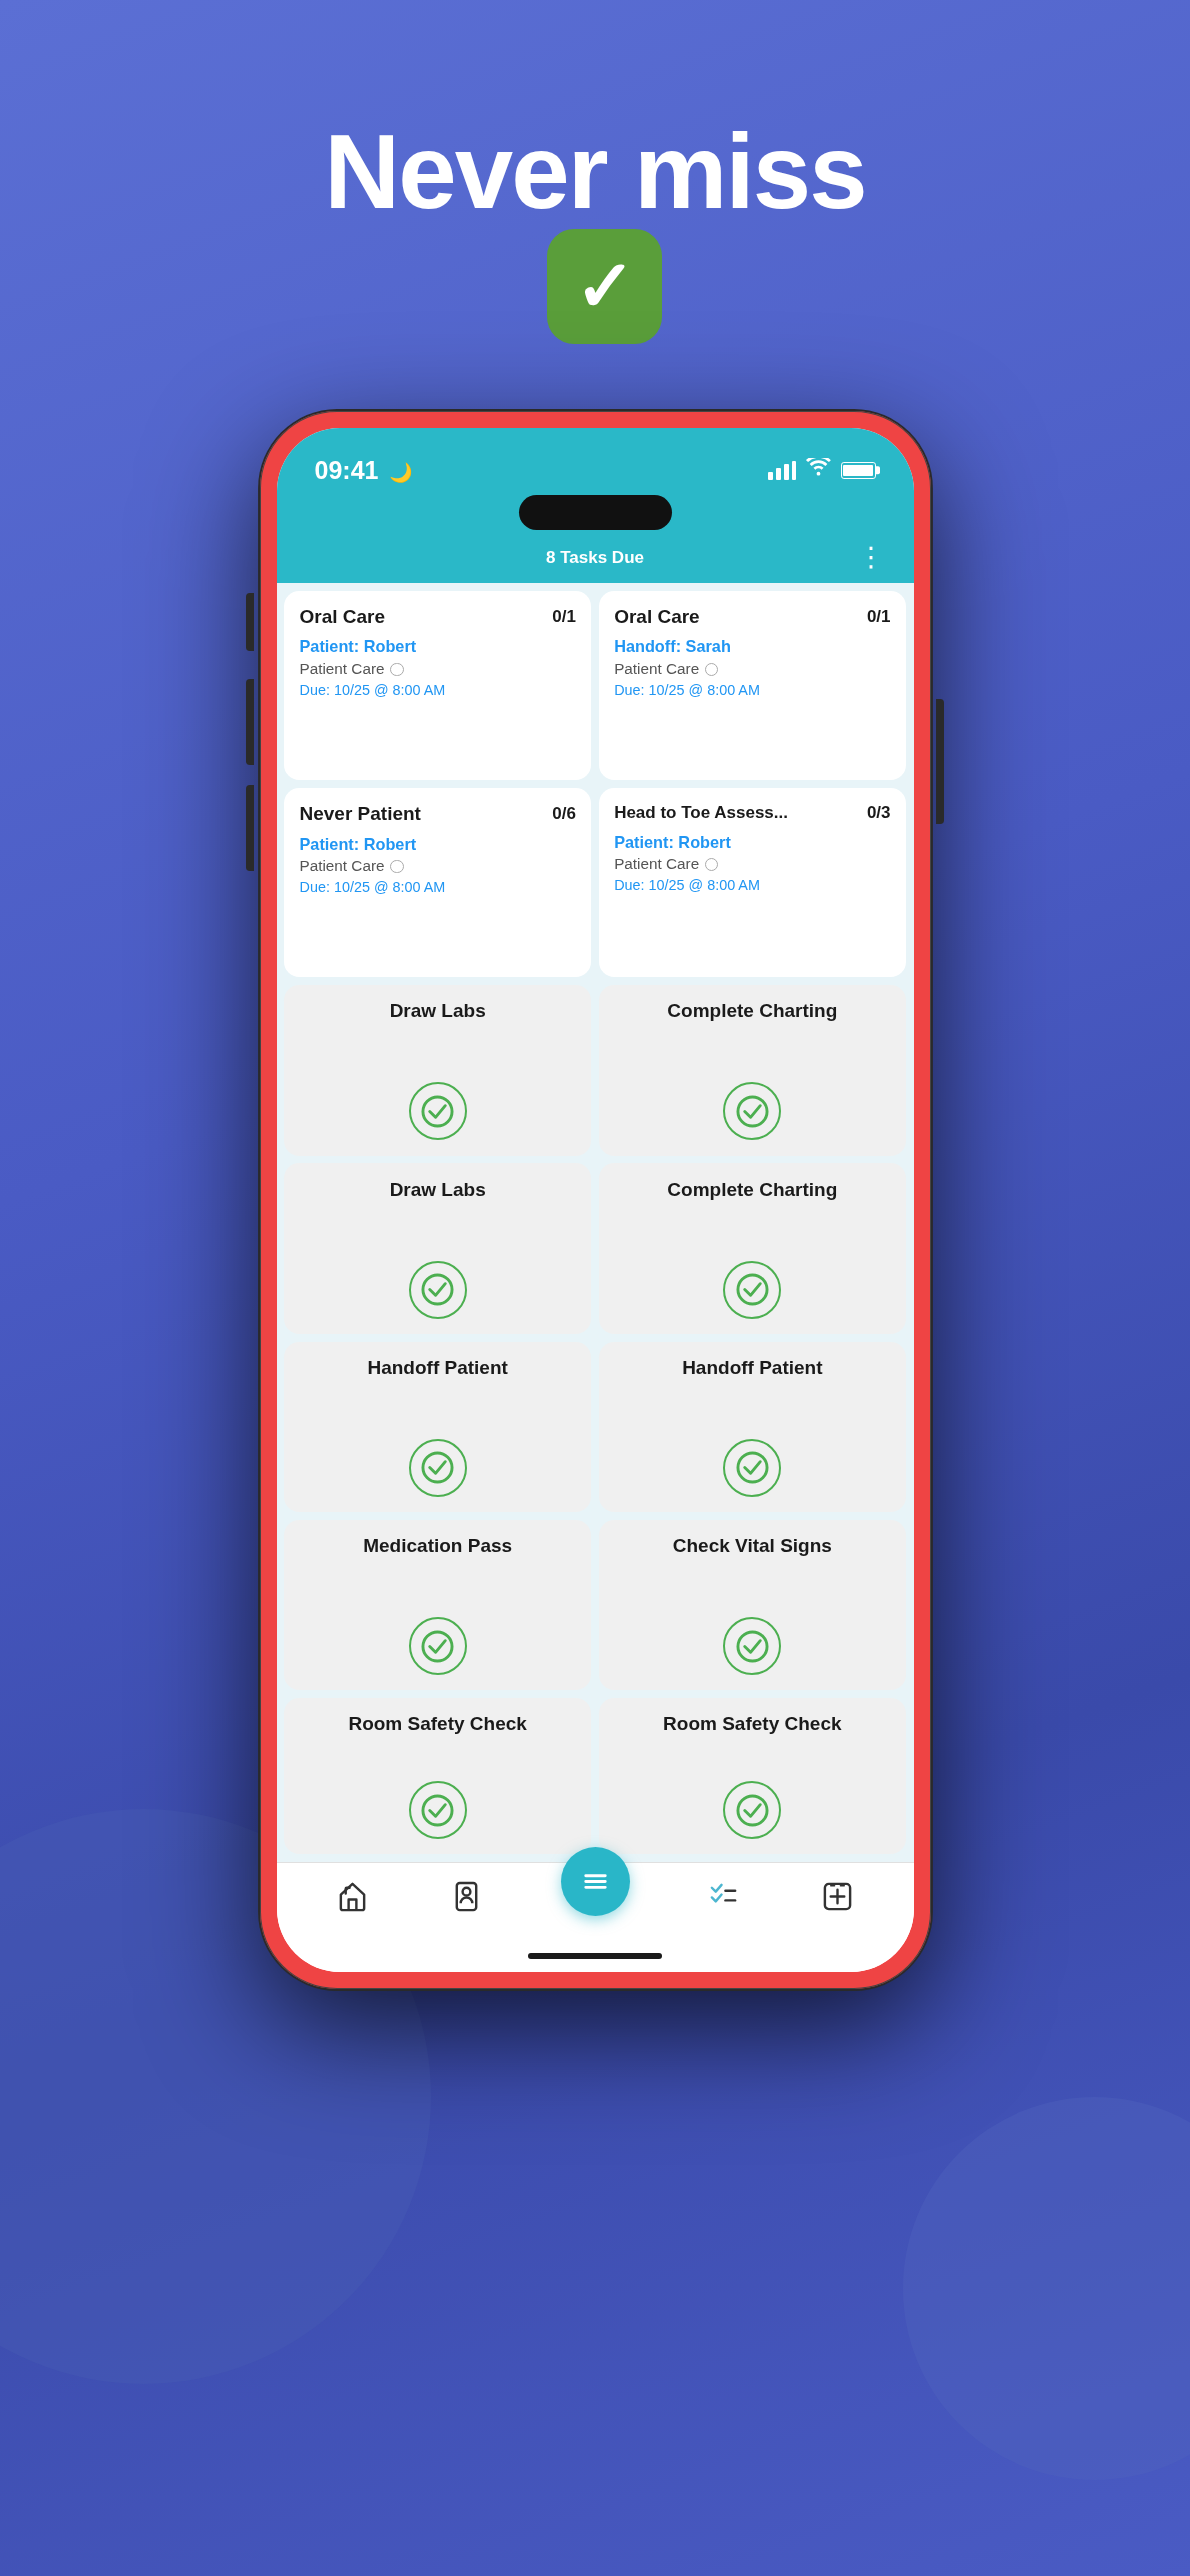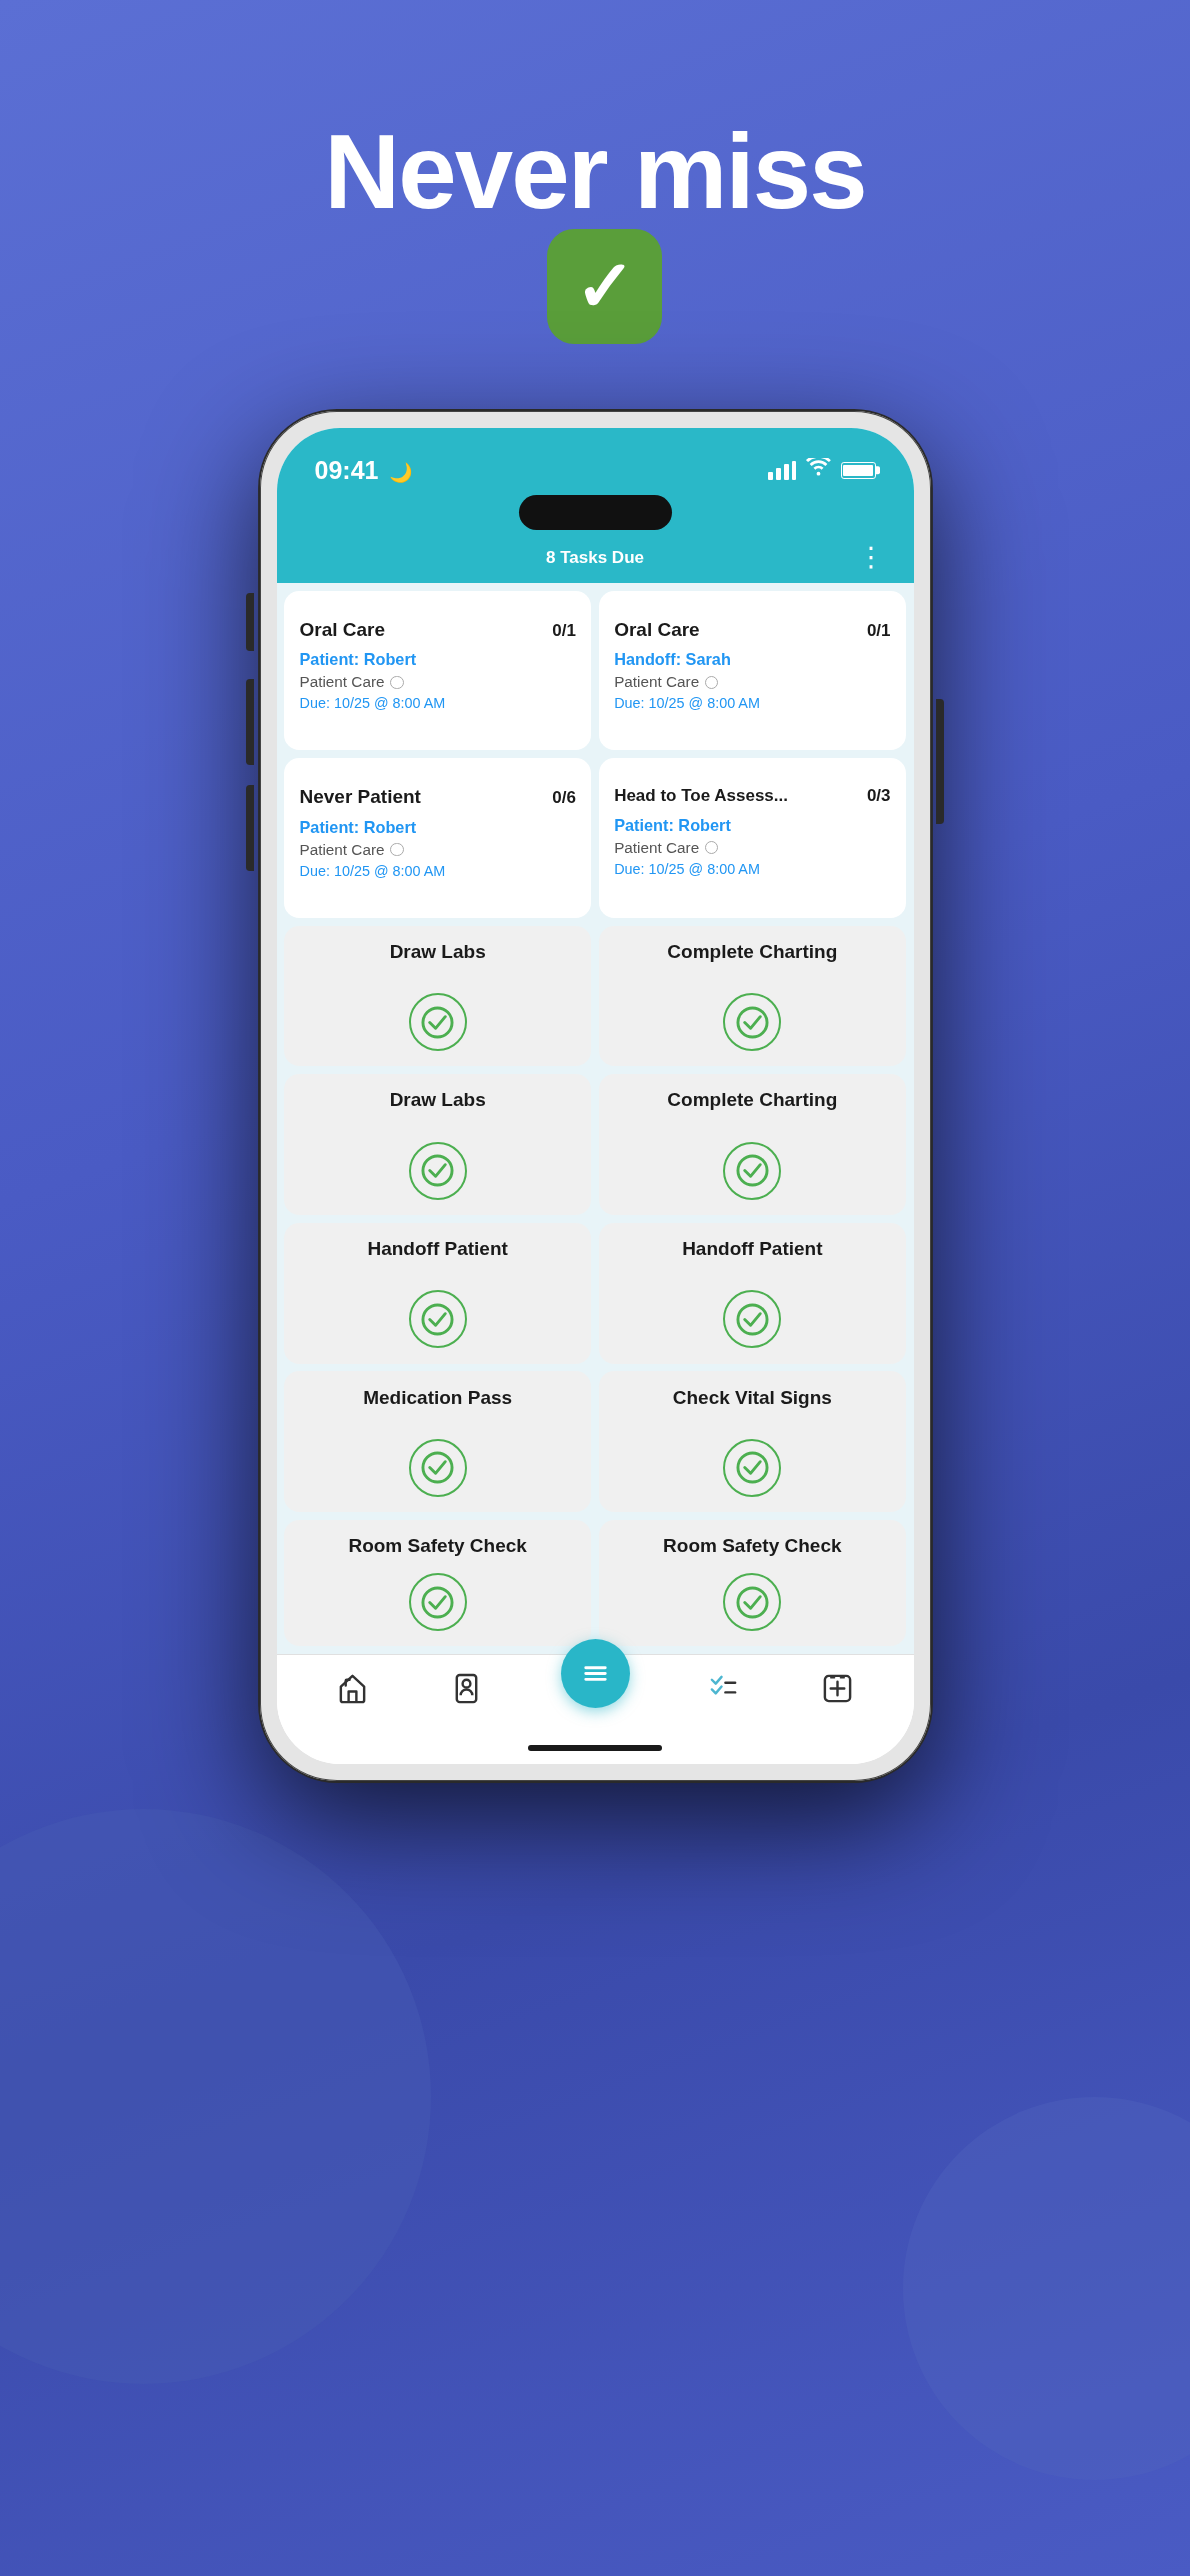--- a/index.html
+++ b/index.html
@@ -66,22 +66,22 @@
     }
 
     
     .phone-wrapper {
       margin-top: 58px;
       z-index: 2;
       position: relative;
     }
     .phone-frame {
       width: 671px;
-      height: 1370px;
-      background: #e5e5e5;
+      height: 1578px;
+      background: #ef4444;
       border-radius: 77px;
       padding: 17px;
       box-shadow:
         0 0 0 1.9px #2a2a2a,
         0 38px 115px rgba(0,0,0,0.7),
         inset 0 0 0 1px #444;
       position: relative;
     }
 
     
@@ -265,23 +265,22 @@
     .task-card.completed {
       background: #f0f0f0;
       justify-content: space-between;
       align-items: center;
       min-height: 125px;
     }
 
     .task-header {
       display: flex;
       justify-content: space-between;
-      align-items: flex-end;
+      align-items: center;
       margin-bottom: 9.6px;
-      margin-top: 13px;
     }
     .task-title {
       font-size: 19px;
       font-weight: 700;
       color: #1a1a1a;
       flex: 1;
     }
     .task-count {
       font-size: 17px;
       font-weight: 600;

